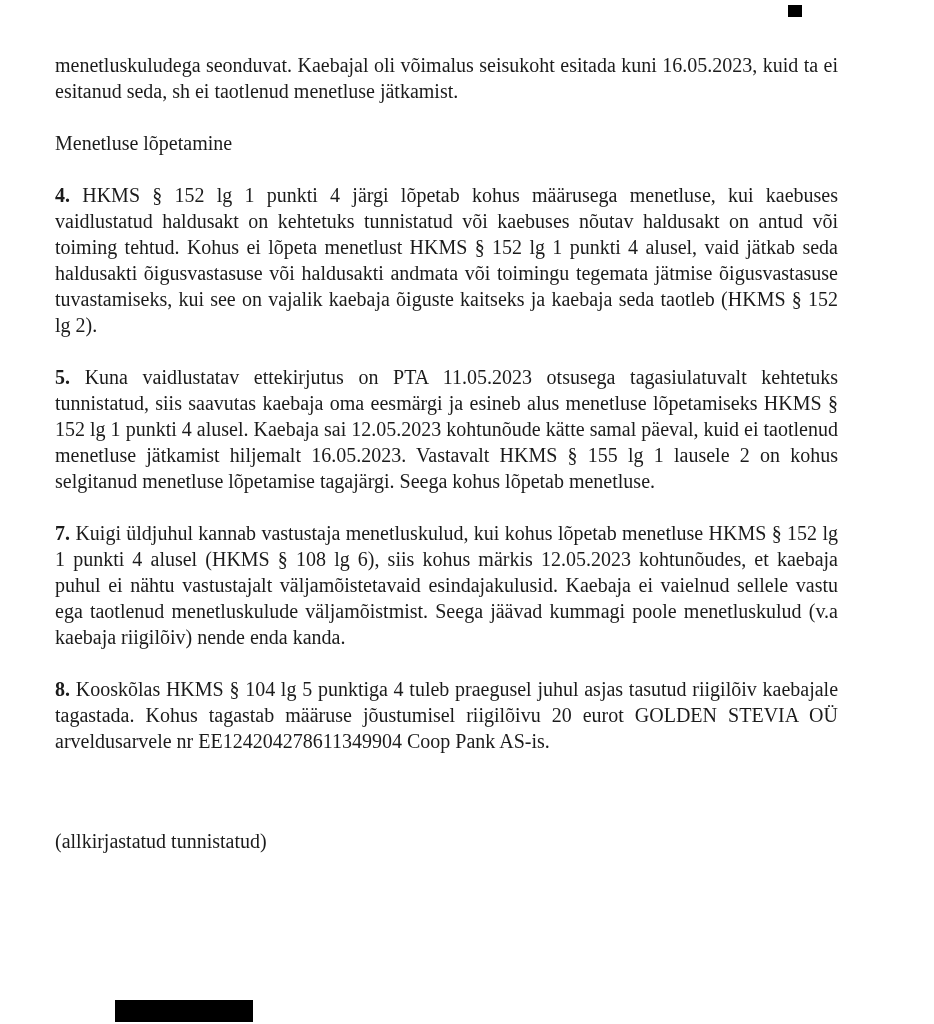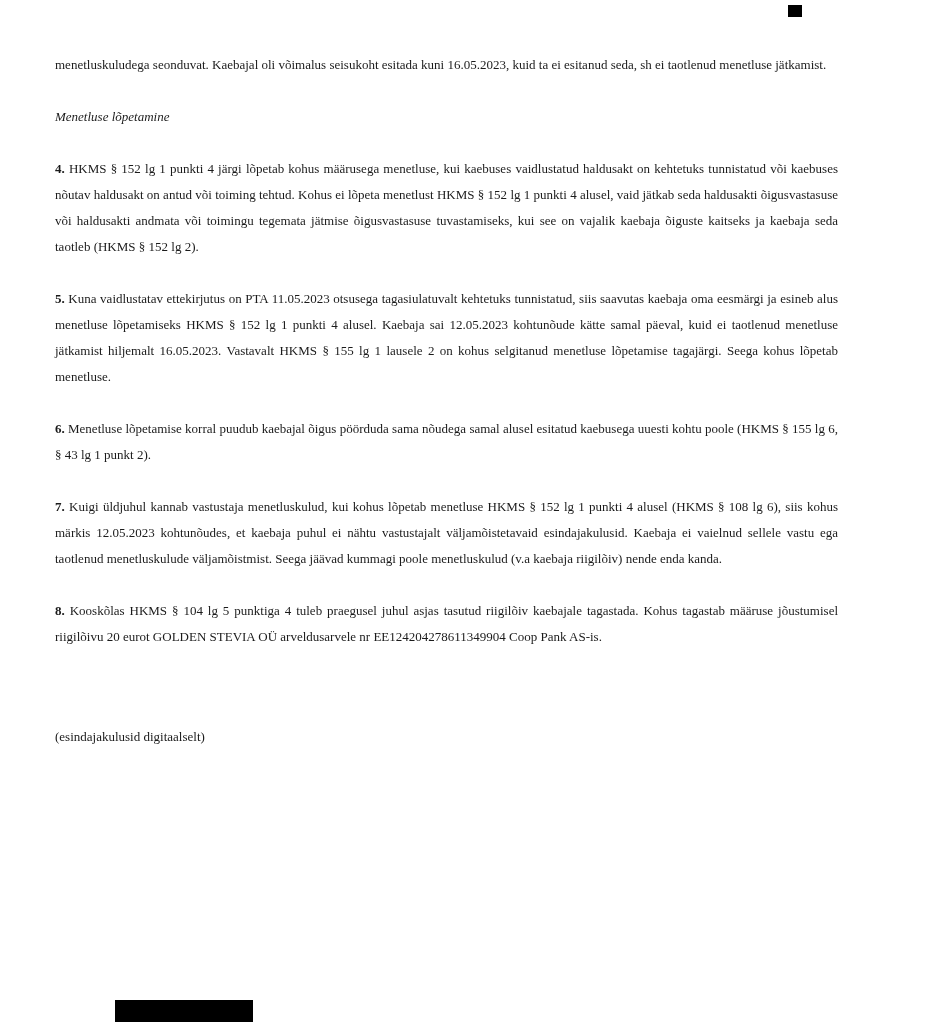--- a/index.html
+++ b/index.html
@@ -7,41 +7,40 @@
     padding: 0;
     background: #ffffff;
   }
   .page {
     position: relative;
     width: 892px;
     height: 1024px;
     background: #ffffff;
     overflow: hidden;
     font-family: "Liberation Serif", "DejaVu Serif", serif;
-    font-size: 13px;
+    font-size: 20px;
     line-height: 26px;
     color: #1b1b1b;
     box-sizing: border-box;
   }
   .body-text {
     position: absolute;
     top: 52px;
     left: 55px;
     right: 54px;
   }
   .para {
     margin: 0 0 26px 0;
     text-align: justify;
   }
   .para .num {
     font-weight: bold;
   }
   .heading {
     margin: 0 0 26px 0;
-    font-style: italic;
     text-align: left;
   }
   .signature {
     margin-top: 74px;
     text-align: left;
   }
   .redaction-square {
     position: absolute;
     left: 788px;
     top: 5px;
@@ -68,26 +67,25 @@
   <div class="body-text">
 
     <p class="para">menetluskuludega seonduvat. Kaebajal oli võimalus seisukoht esitada kuni 16.05.2023, kuid ta ei esitanud seda, sh ei taotlenud menetluse jätkamist.</p>
 
     <p class="heading">Menetluse lõpetamine</p>
 
     <p class="para"><span class="num">4.</span> <span>HKMS § 152 lg 1 punkti 4 järgi lõpetab kohus määrusega menetluse, kui kaebuses vaidlustatud haldusakt on kehtetuks tunnistatud või kaebuses nõutav haldusakt on antud või toiming tehtud. Kohus ei lõpeta menetlust HKMS § 152 lg 1 punkti 4 alusel, vaid jätkab seda haldusakti õigusvastasuse või haldusakti andmata või toimingu tegemata jätmise õigusvastasuse tuvastamiseks, kui see on vajalik kaebaja õiguste kaitseks ja kaebaja seda taotleb (HKMS § 152 lg 2).</span></p>
 
     <p class="para"><span class="num">5.</span> <span>Kuna vaidlustatav ettekirjutus on PTA 11.05.2023 otsusega tagasiulatuvalt kehtetuks tunnistatud, siis saavutas kaebaja oma eesmärgi ja esineb alus menetluse lõpetamiseks HKMS § 152 lg 1 punkti 4 alusel. Kaebaja sai 12.05.2023 kohtunõude kätte samal päeval, kuid ei taotlenud menetluse jätkamist hiljemalt 16.05.2023. Vastavalt HKMS § 155 lg 1 lausele 2 on kohus selgitanud menetluse lõpetamise tagajärgi. Seega kohus lõpetab menetluse.</span></p>
 
-    <p class="para"><span class="num">6.</span> <span>Menetluse lõpetamise korral puudub kaebajal õigus pöörduda sama nõudega samal alusel esitatud kaebusega uuesti kohtu poole (HKMS § 155 lg 6, § 43 lg 1 punkt 2).</span></p>
 
 
     <p class="para"><span class="num">7.</span> <span>Kuigi üldjuhul kannab vastustaja menetluskulud, kui kohus lõpetab menetluse HKMS § 152 lg 1 punkti 4 alusel (HKMS § 108 lg 6), siis kohus märkis 12.05.2023 kohtunõudes, et kaebaja puhul ei nähtu vastustajalt väljamõistetavaid esindajakulusid. Kaebaja ei vaielnud sellele vastu ega taotlenud menetluskulude väljamõistmist. Seega jäävad kummagi poole menetluskulud (v.a kaebaja riigilõiv) nende enda kanda.</span></p>
 
     <p class="para"><span class="num">8.</span> <span>Kooskõlas HKMS § 104 lg 5 punktiga 4 tuleb praegusel juhul asjas tasutud riigilõiv kaebajale tagastada. Kohus tagastab määruse jõustumisel riigilõivu 20 eurot GOLDEN STEVIA OÜ arveldusarvele nr EE124204278611349904 Coop Pank AS-is.</span></p>
 
-    <p class="signature">(esindajakulusid digitaalselt)</p>
+    <p class="signature">(allkirjastatud tunnistatud)</p>
 
   </div>
 
   <div class="redaction-bar"></div>
 
 </div>
 
 </body></html>

